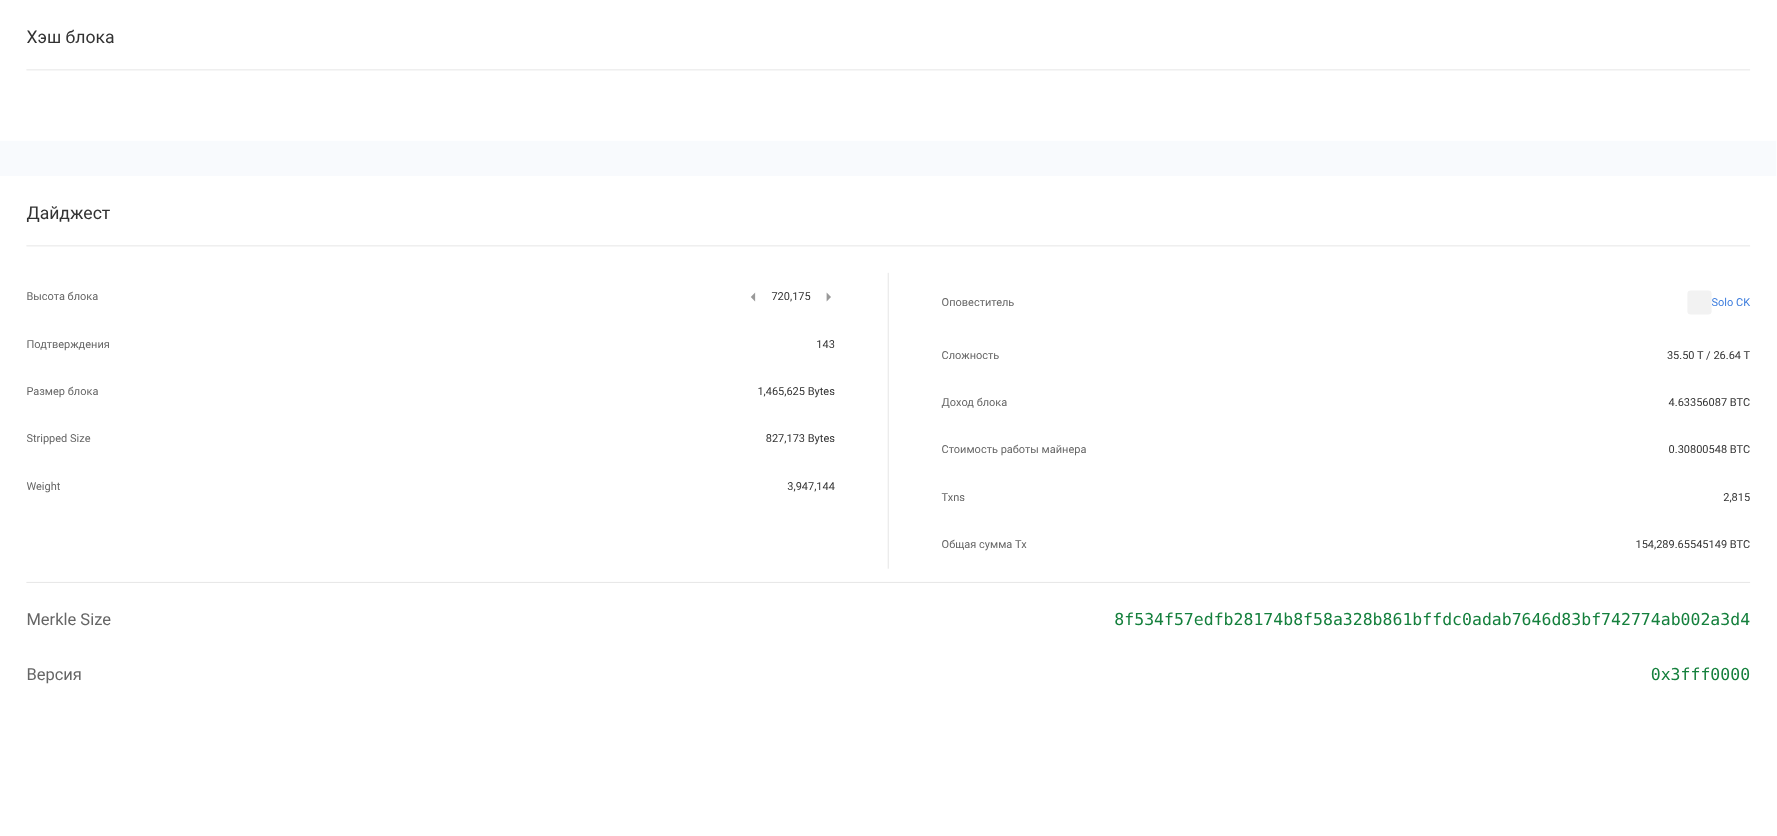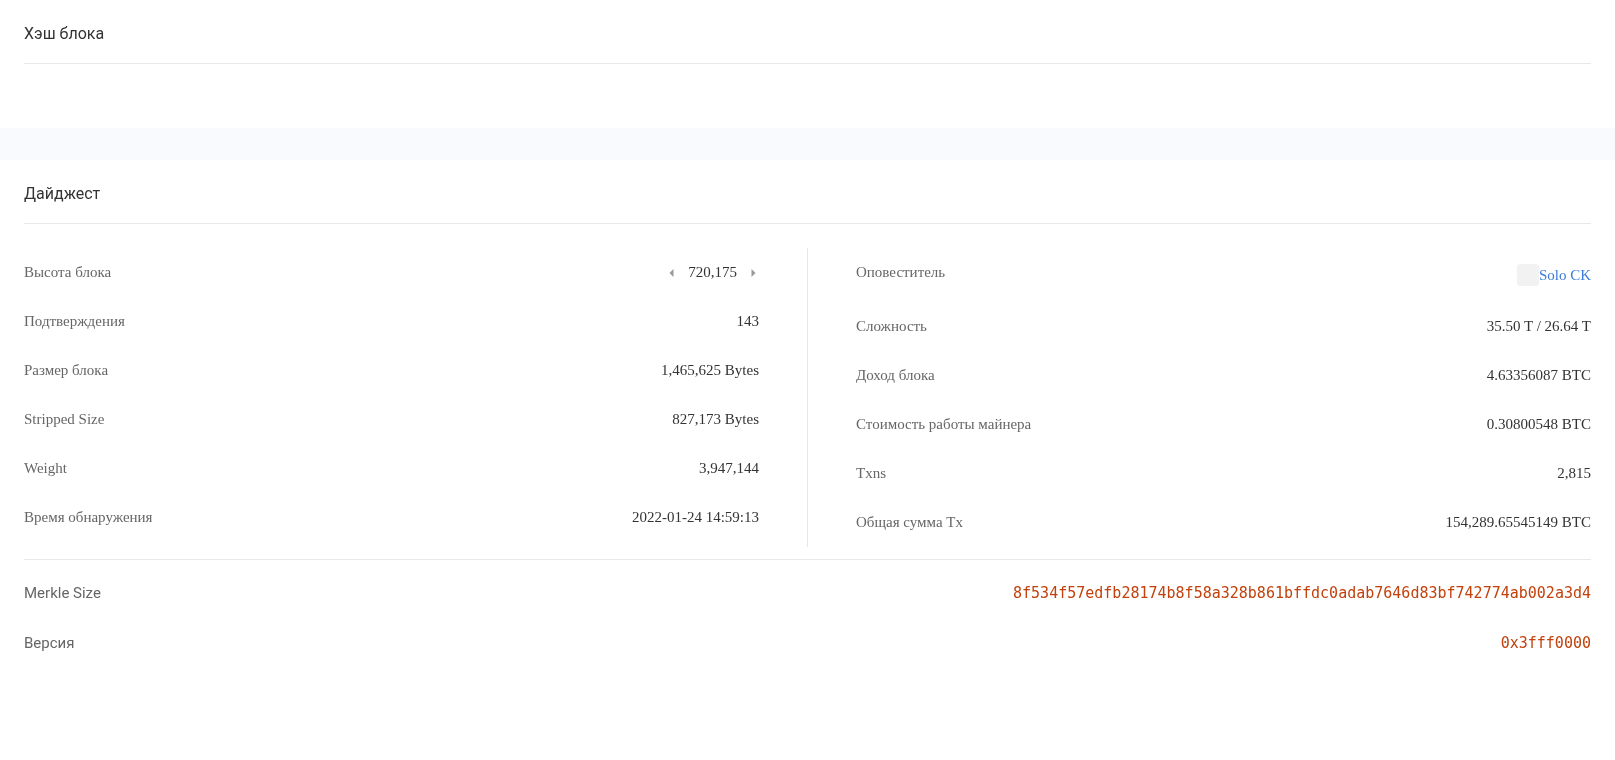--- a/index.html
+++ b/index.html
@@ -72,23 +72,23 @@
       padding-left: 48px;
     }
     .col-divider {
       width: 1px;
       background: #e8e8e8;
       align-self: stretch;
     }
     .row {
       display: flex;
       justify-content: space-between;
+      align-items: center;
       padding: 16px 0;
-      font-size: 15px;
-      font-family: Liberation Serif, serif;
+      font-size: 10px;
     }
     .row-label {
       color: #666;
     }
     .row-value {
       color: #333;
       text-align: right;
     }
     .height-nav {
       display: flex;
@@ -127,21 +127,21 @@
       display: flex;
       justify-content: space-between;
       align-items: center;
       padding: 16px 0;
       font-size: 15px;
     }
     .full-row .row-label {
       color: #666;
     }
     .full-row .row-value {
-      color: #c2410c;
+      color: #15803d;
       font-family: ui-monospace, SFMono-Regular, Menlo, Monaco, Consolas, monospace;
     }
     .section-divider {
       border: none;
       border-top: 1px solid #e8e8e8;
       margin: 12px 0 8px 0;
     }
   </style>
 </head>
 <body>
@@ -190,24 +190,20 @@
       <div class="row">
         <span class="row-label">Stripped Size</span>
         <span class="row-value">827,173 Bytes</span>
       </div>
 
       <div class="row">
         <span class="row-label">Weight</span>
         <span class="row-value">3,947,144</span>
       </div>
 
-      <div class="row">
-        <span class="row-label">Время обнаружения</span>
-        <span class="row-value">2022-01-24 14:59:13</span>
-      </div>
     </div>
 
     <div class="col-divider"></div>
 
     <div class="col col-right">
 
       <div class="row">
         <span class="row-label">Оповеститель</span>
         <span class="row-value miner-cell">
           <span class="miner-badge"></span>

